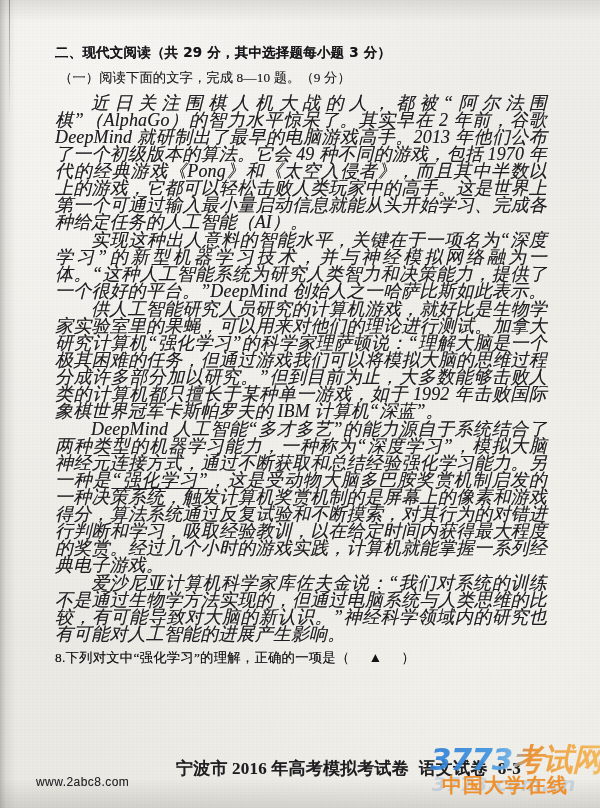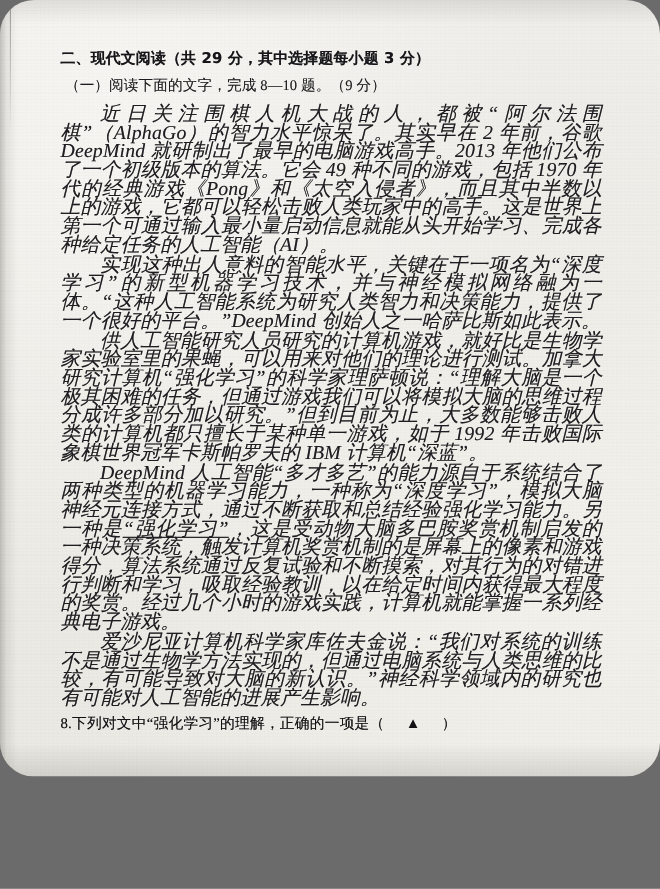--- a/index.html
+++ b/index.html
@@ -7,28 +7,27 @@
     padding: 0;
     background: #6b6b6b;
   }
   body {
     font-family: "Liberation Serif", "DejaVu Serif", serif;
   }
 
   #page {
     position: relative;
     width: 600px;
-    height: 706px;
+    height: 808px;
     overflow: hidden;
     background: #efeeea;
     background-image:
       radial-gradient(ellipse at 18% 12%, #f6f5f1 0%, rgba(246,245,241,0) 55%),
       radial-gradient(ellipse at 82% 75%, #f2f1ec 0%, rgba(242,241,236,0) 60%),
       linear-gradient(180deg, #efeeea 0%, #ecebe6 40%, #eae9e3 100%);
-    border-radius: 31px;
   }
 
   
   #grain {
     position: absolute;
     inset: 0;
     pointer-events: none;
     opacity: .5;
     background-image:
       repeating-linear-gradient(0deg, rgba(0,0,0,.018) 0px, rgba(0,0,0,.018) 1px, rgba(255,255,255,0) 1px, rgba(255,255,255,0) 3px),

